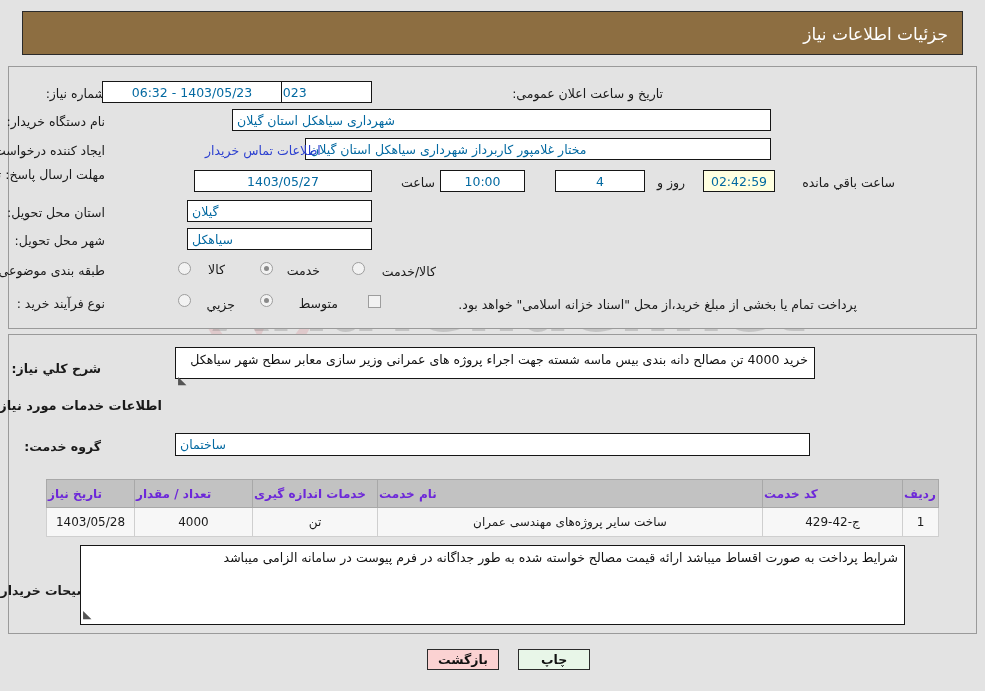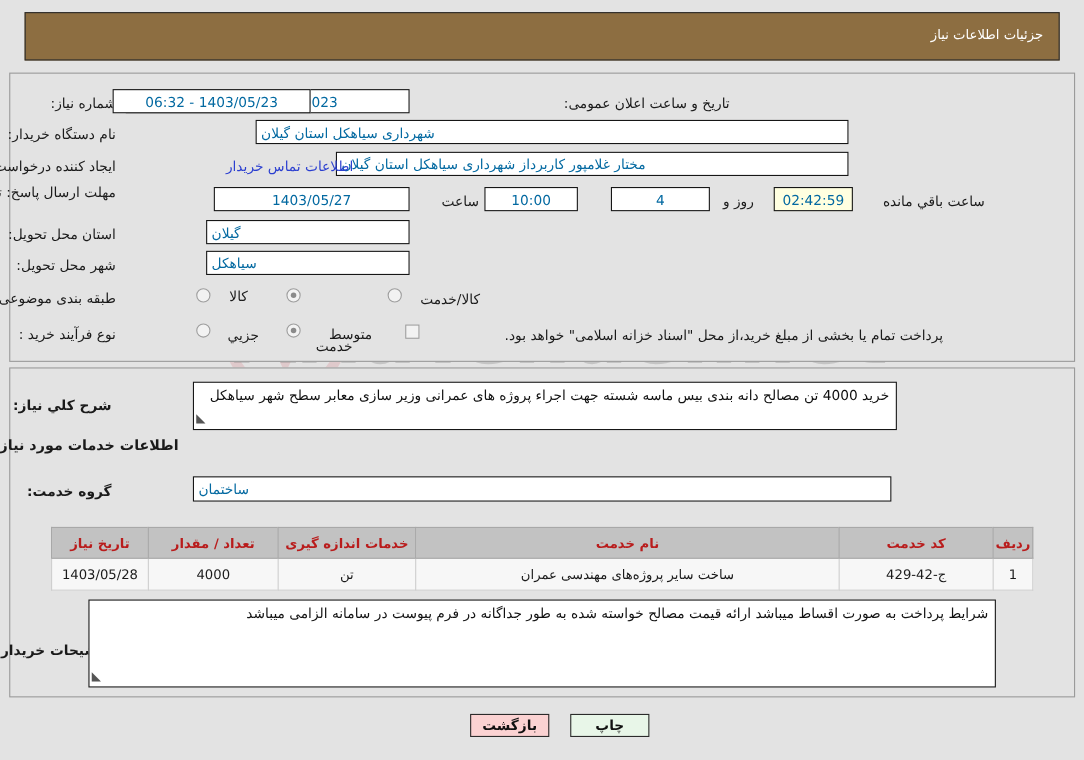--- a/index.html
+++ b/index.html
@@ -56,21 +56,21 @@
     background: #8d6e41;
     border: 1px solid #2b2b2b;
     box-sizing: border-box;
     z-index: 10;
   }
   .title-bar-text {
     position: absolute;
     right: 14px;
     top: 12px;
     color: #ffffff;
-    font-size: 12px;
+    font-size: 17px;
   }
 
   
   .panel {
     position: absolute;
     background: #e3e3e3;
     border: 1px solid #9a9a9a;
     box-sizing: border-box;
     z-index: 8;
   }
@@ -169,22 +169,22 @@
     border-collapse: collapse;
     width: 100%;
     font-size: 12px;
     table-layout: fixed;
   }
   table.grid th {
     background: #c2c2c2;
     border: 1px solid #a8a8a8;
     height: 25px;
     font-weight: bold;
-    color: #b91c1c;
-    text-align: center;
+    color: #6d28d9;
+    text-align: left;
   }
   table.grid td {
     background: #f7f7f7;
     border: 1px solid #cfcfcf;
     height: 26px;
     text-align: center;
     color: #1a1a1a;
   }
 
   
@@ -247,36 +247,36 @@
 <div class="lbl" style="right:880px; top:205px;">استان محل تحویل:</div>
 <div class="field right" style="right:613px; top:200px; width:185px; height:22px;">گیلان</div>
 
 <div class="lbl" style="right:880px; top:233px;">شهر محل تحویل:</div>
 <div class="field right" style="right:613px; top:228px; width:185px; height:22px;">سیاهکل</div>
 
 <div class="lbl" style="right:880px; top:263px;">طبقه بندی موضوعی:</div>
 <div class="radio" style="right:794px; top:262px;"></div>
 <div class="lbl" style="right:760px; top:262px;">کالا</div>
 <div class="radio on" style="right:712px; top:262px;"></div>
-<div class="lbl" style="right:665px; top:263px;margin-top:44px;">خدمت</div>
+<div class="lbl" style="right:665px; top:263px;">خدمت</div>
 <div class="radio" style="right:620px; top:262px;"></div>
 <div class="lbl" style="right:549px; top:264px;">کالا/خدمت</div>
 
 <div class="lbl" style="right:880px; top:296px;">نوع فرآیند خرید :</div>
 <div class="radio" style="right:794px; top:294px;"></div>
 <div class="lbl" style="right:750px; top:297px;">جزیي</div>
 <div class="radio on" style="right:712px; top:294px;"></div>
 <div class="lbl" style="right:647px; top:296px;">متوسط</div>
 <div class="checkbox" style="right:604px; top:295px;"></div>
 <div class="lbl" style="right:128px; top:297px;">پرداخت تمام یا بخشی از مبلغ خرید،از محل "اسناد خزانه اسلامی" خواهد بود.</div>
 
 <div class="panel panel-bottom"></div>
 
 <div class="lbl lbl-bold" style="right:884px; top:361px;">شرح کلي نیاز:</div>
-<div class="tarea" style="right:170px; top:347px; left:175px; height:44px;">خرید 4000 تن مصالح دانه بندی بیس ماسه شسته جهت اجراء پروژه های عمرانی وزیر سازی معابر سطح شهر سیاهکل</div>
+<div class="tarea" style="right:170px; top:347px; left:175px; height:32px;">خرید 4000 تن مصالح دانه بندی بیس ماسه شسته جهت اجراء پروژه های عمرانی وزیر سازی معابر سطح شهر سیاهکل</div>
 <div class="resizer" style="left:178px; top:374px;">◢</div>
 
 <div class="lbl lbl-bold" style="right:823px; top:398px; font-size:13px;padding-left:44px;">اطلاعات خدمات مورد نیاز</div>
 
 <div class="lbl lbl-bold" style="right:884px; top:439px;">گروه خدمت:</div>
 <div class="field right" style="right:175px; top:433px; left:175px; height:23px;">ساختمان</div>
 
 <div class="tbl-wrap">
   <table class="grid">
     <colgroup>

